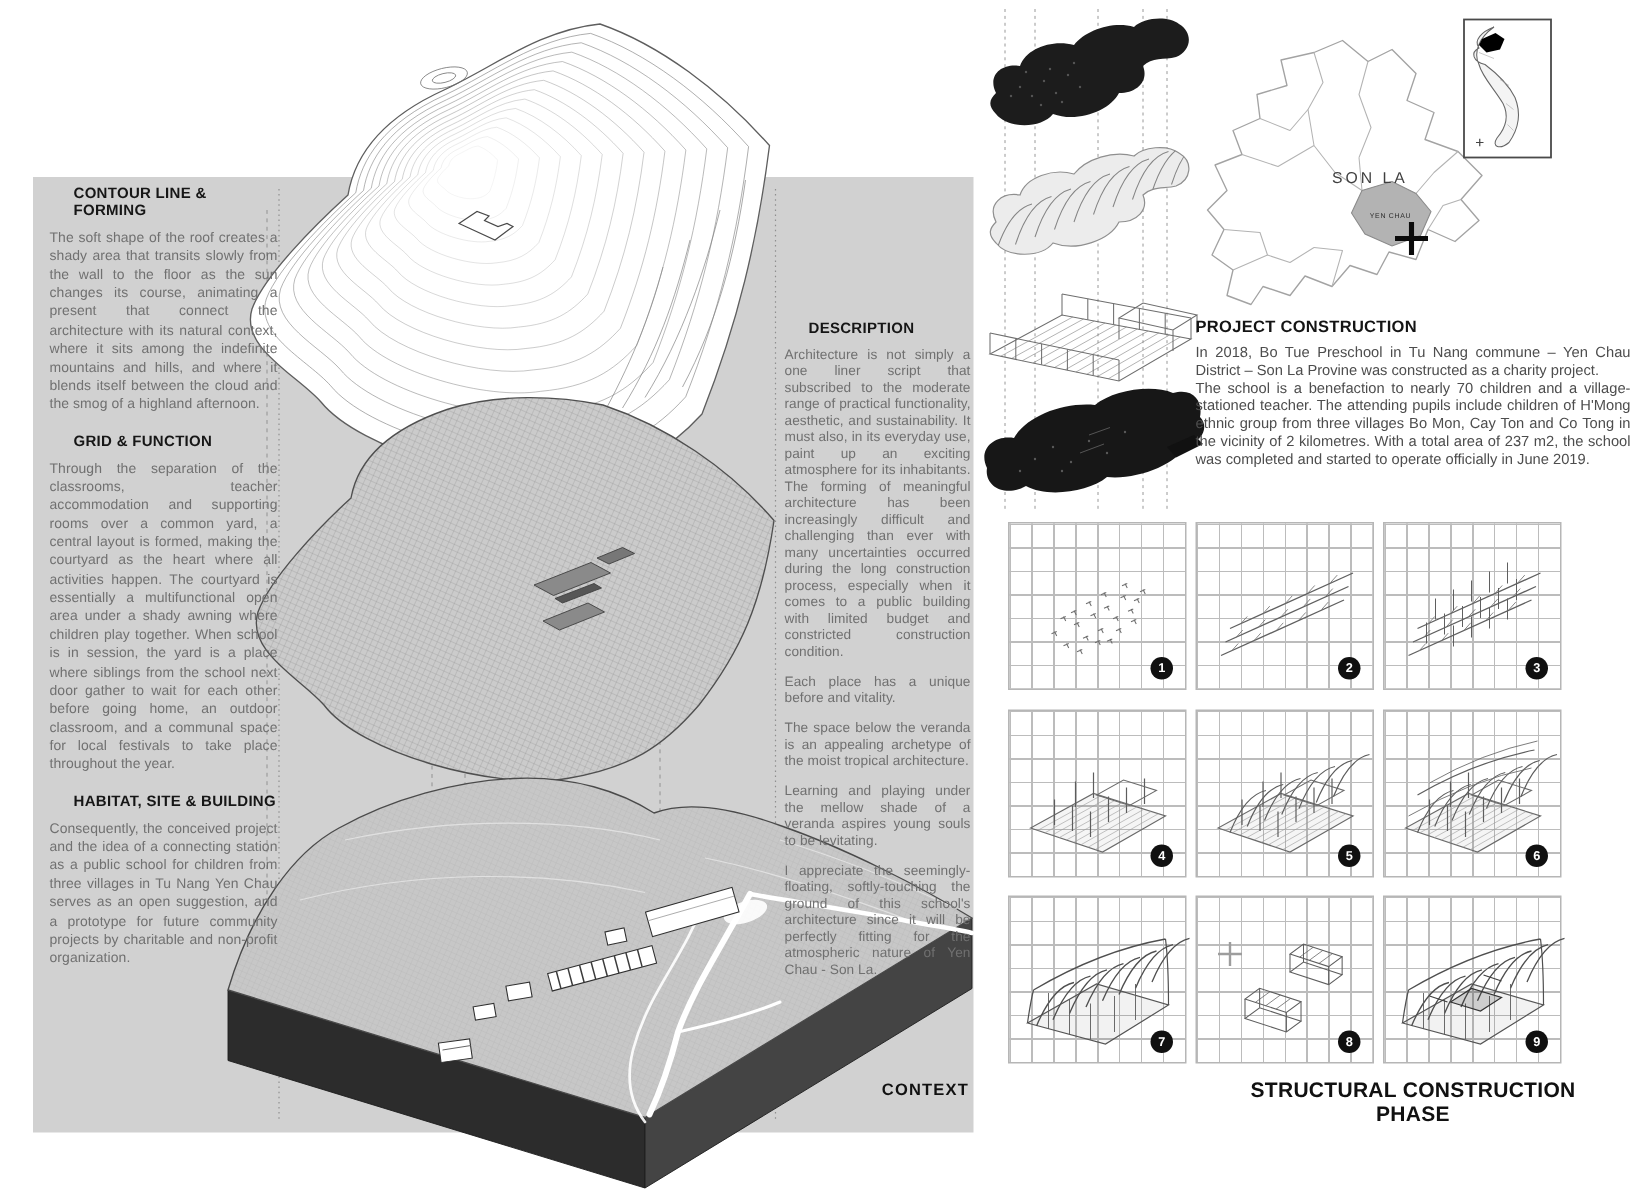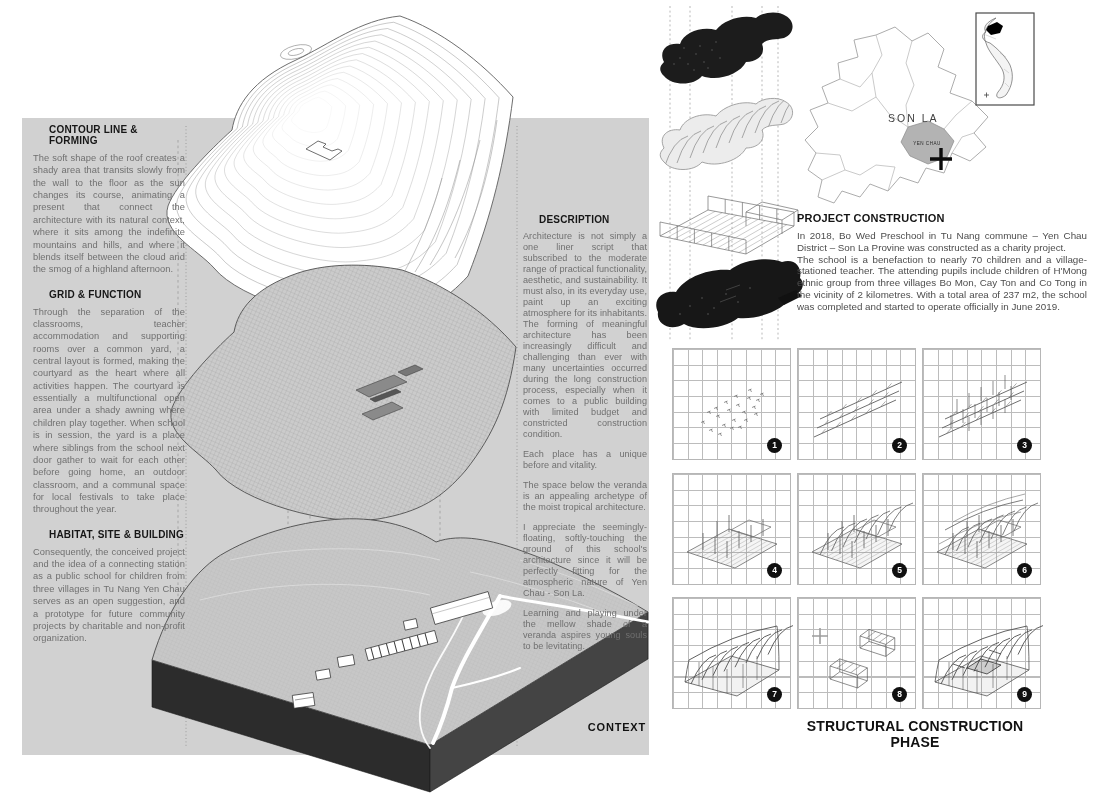--- a/index.html
+++ b/index.html
@@ -19,21 +19,21 @@
   .tcol p{margin:0 0 10px 0;font-size:9.3px;line-height:1.33;color:#707070;
           text-align:justify;letter-spacing:.05px;}
   .col-desc p{font-size:9.1px;line-height:1.21;margin:0 0 9px 0;}
   .context-label{position:absolute;left:500px;top:721px;width:146px;text-align:right;
           font-size:11px;font-weight:bold;color:#111;letter-spacing:.8px;}
 
   .proj{position:absolute;left:797px;top:212px;width:290px;}
   .proj h3{margin:0 0 6px 0;font-size:11px;font-weight:bold;color:#141414;letter-spacing:.2px;}
   .proj p{margin:0;font-size:9.8px;line-height:1.2;color:#4d4d4d;text-align:justify;}
 
-  .struct-title{position:absolute;left:790px;top:718px;width:250px;text-align:center;
+  .struct-title{position:absolute;left:817px;top:718px;width:250px;text-align:center;
           font-size:14px;font-weight:bold;color:#111;letter-spacing:.2px;}
 
   .phase-cell{position:absolute;width:117px;height:110px;border:1px solid #b6b6b6;
       background-image:
         repeating-linear-gradient(to right,#bcbcbc 0 1px,transparent 1px 14.6px),
         repeating-linear-gradient(to bottom,#bcbcbc 0 1px,transparent 1px 15.7px);}
   .phase-art{position:absolute;left:0;top:0;width:117px;height:110px;}
   .phase-num{position:absolute;right:8px;bottom:6px;width:15px;height:15px;border-radius:50%;
       background:#101010;color:#fff;font-size:8.5px;line-height:15px;font-weight:bold;text-align:center;}
 </style>
@@ -149,22 +149,22 @@
     <p>Through the separation of the classrooms, teacher accommodation and supporting rooms over a common yard, a central layout is formed, making the courtyard as the heart where all activities happen. The courtyard is essentially a multifunctional open area under a shady awning where children play together. When school is in session, the yard is a place where siblings from the school next door gather to wait for each other before going home, an outdoor classroom, and a communal space for local festivals to take place throughout the year.</p>
     <h3>HABITAT, SITE &amp; BUILDING</h3>
     <p>Consequently, the conceived project and the idea of a connecting station as a public school for children from three villages in Tu Nang Yen Chau serves as an open suggestion, and a prototype for future community projects by charitable and non-profit organization.</p>
   </div>
 
   <div class="col-desc tcol">
     <h3>DESCRIPTION</h3>
     <p>Architecture is not simply a one liner script that subscribed to the moderate range of practical functionality, aesthetic, and sustainability. It must also, in its everyday use, paint up an exciting atmosphere for its inhabitants. The forming of meaningful architecture has been increasingly difficult and challenging than ever with many uncertainties occurred during the long construction process, especially when it comes to a public building with limited budget and constricted construction condition.</p>
     <p>Each place has a unique before and vitality.</p>
     <p>The space below the veranda is an appealing archetype of the moist tropical architecture.</p>
+    <p>Learning and playing under the mellow shade of a veranda aspires young souls to be levitating.</p>
     <p>I appreciate the seemingly-floating, softly-touching the ground of this school's architecture since it will be perfectly fitting for the atmospheric nature of Yen Chau - Son La.</p>
-    <p>Learning and playing under the mellow shade of a veranda aspires young souls to be levitating.</p>
   </div>
 
   <div class="context-label">CONTEXT</div>
 
   <svg id="exploded-svg" width="155" height="345" viewBox="0 0 155 345">
     <defs>
       <clipPath id="ribClip">
         <path d="M14,146 C8,134 18,126 30,128 C34,116 52,110 66,114 C74,104 92,98 106,102 C112,96 128,94 136,100 C146,106 144,118 134,122 C126,124 118,122 112,128 C116,138 108,146 96,146 C90,158 68,166 52,160 C44,170 22,170 14,160 C8,154 10,150 14,146 Z"></path>
       </clipPath>
     </defs>
@@ -283,21 +283,21 @@
       <g stroke="#9a9a9a" stroke-width="0.35" fill="none">
         <path d="M188,22 l10,3 M186,30 l10,4 M200,48 l6,4 M204,64 l5,4 M205,78 l4,4"></path>
       </g>
       <path d="M188,21 l9,-4 l6,4 l-3,7 l-9,2 l-5,-5 Z" fill="#000000"></path>
       <path d="M184,90 h5 M186.5,87.5 v5" stroke="#444" stroke-width="0.8"></path>
     </g>
   </svg>
 
   <div class="proj">
     <h3>PROJECT CONSTRUCTION</h3>
-    <p>In 2018, Bo Wed Preschool in Tu Nang commune – Yen Chau District – Son La Provine was constructed as a charity project.</p>
+    <p>In 2018, Bo Tue Preschool in Tu Nang commune – Yen Chau District – Son La Provine was constructed as a charity project.</p>
     <p>The school is a benefaction to nearly 70 children and a village-stationed teacher. The attending pupils include children of H'Mong ethnic group from three villages Bo Mon, Cay Ton and Co Tong in the vicinity of 2 kilometres. With a total area of 237 m2, the school was completed and started to operate officially in June 2019.</p>
   </div>
 
   <div class="phase-cell" style="left:672px;top:348px">
     <svg class="phase-art" viewBox="0 0 117 110">
         <g>
           <path d="M30,72 l1.5,3 m-3.5,-1.5 l3.5,-1.5" stroke="#6d6d6d" stroke-width="0.7" fill="none"></path>
           <path d="M38,80 l1.5,3 m-3.5,-1.5 l3.5,-1.5" stroke="#6d6d6d" stroke-width="0.7" fill="none"></path>
           <path d="M45,66 l1.5,3 m-3.5,-1.5 l3.5,-1.5" stroke="#6d6d6d" stroke-width="0.7" fill="none"></path>
           <path d="M51,75 l1.5,3 m-3.5,-1.5 l3.5,-1.5" stroke="#6d6d6d" stroke-width="0.7" fill="none"></path>

